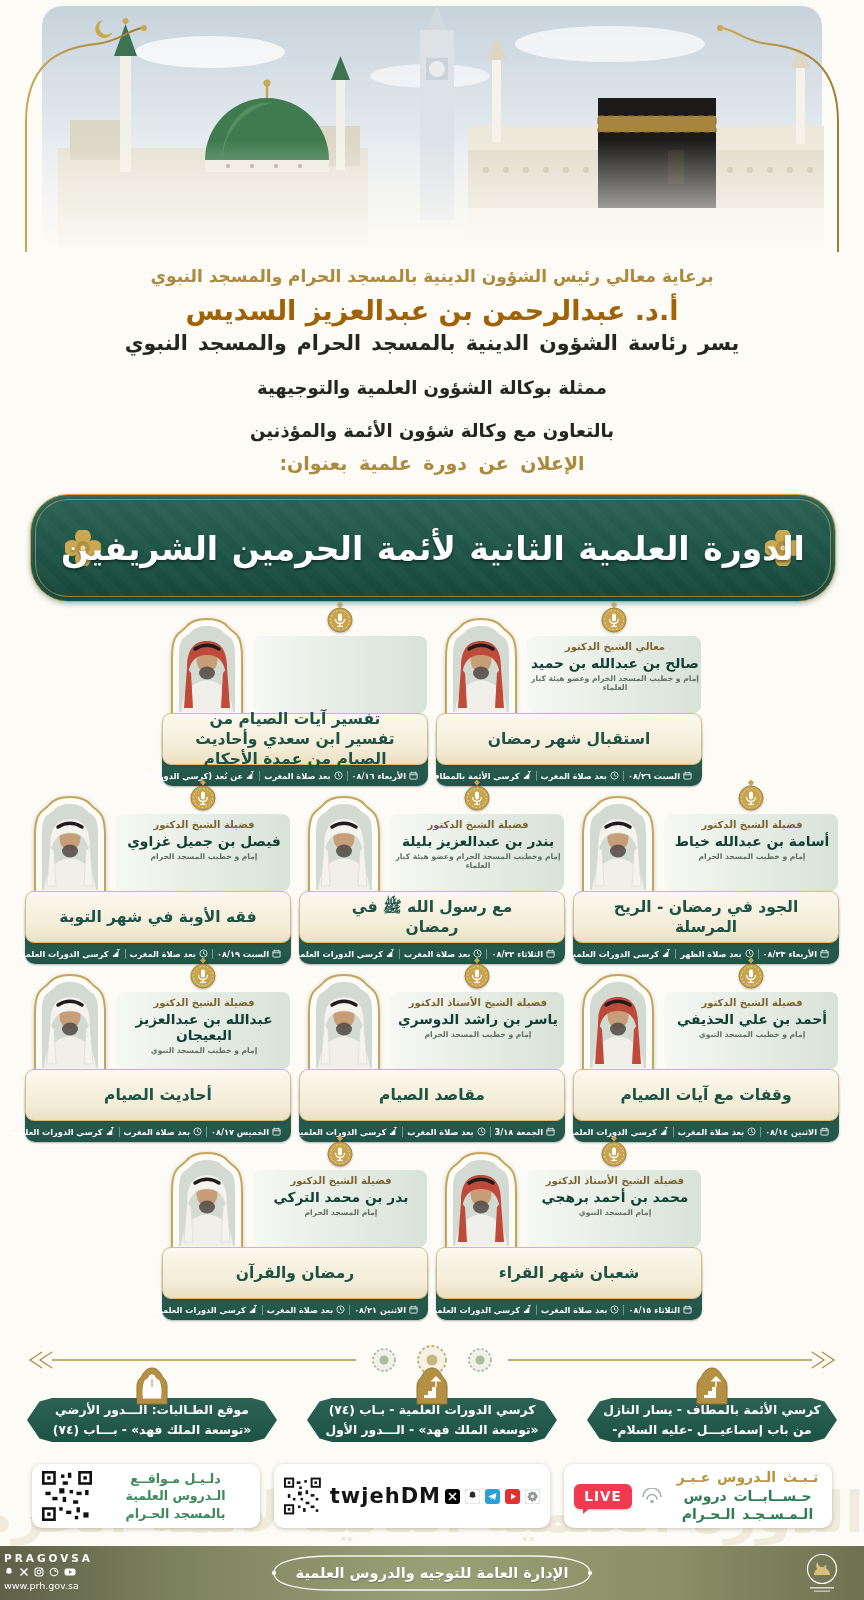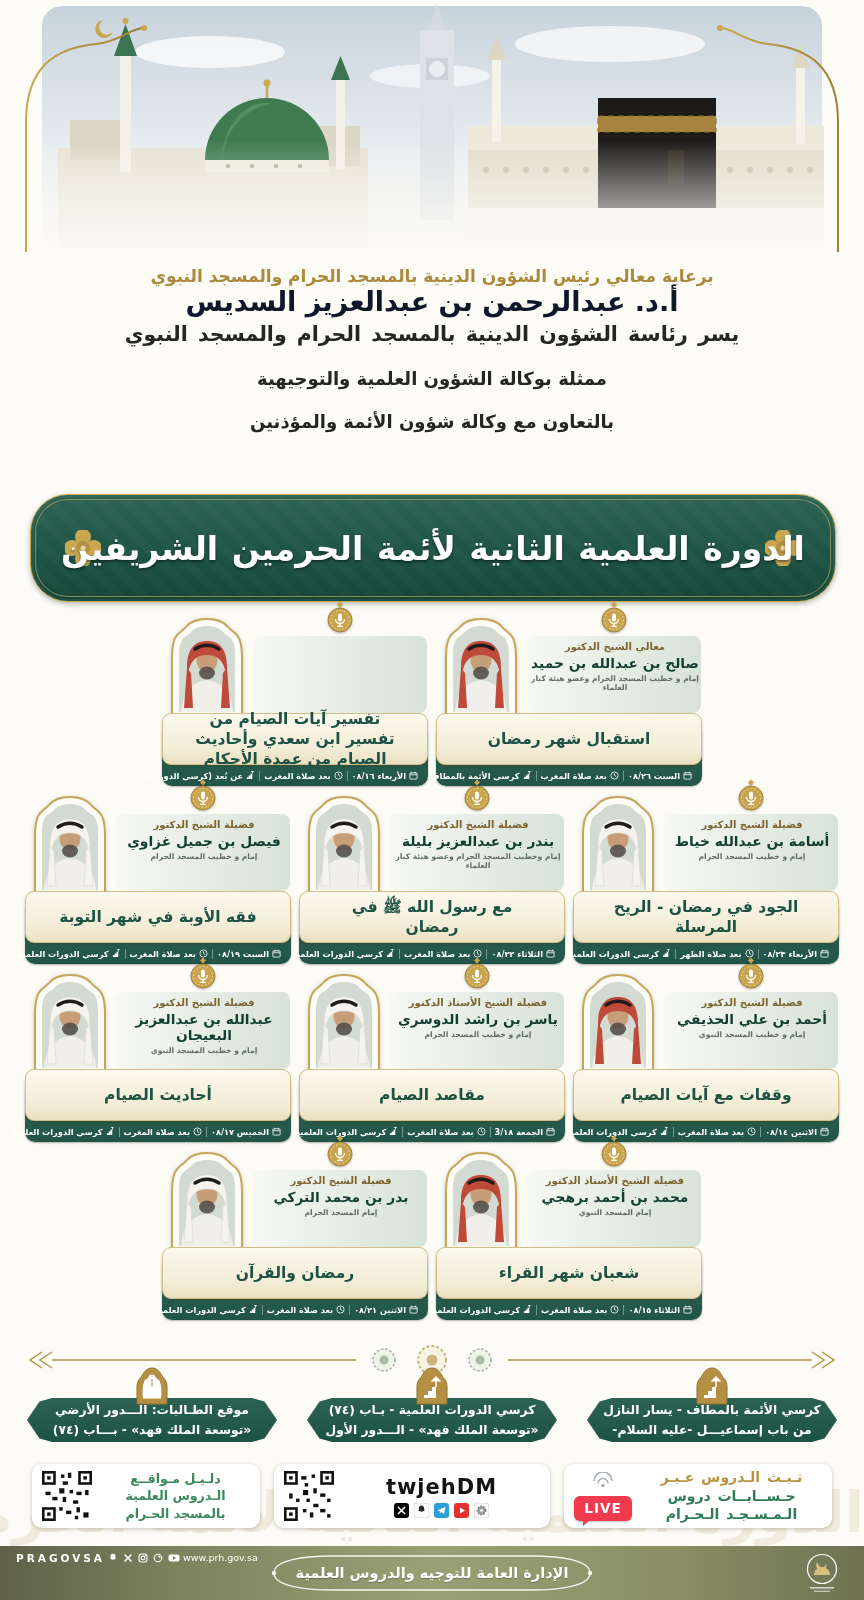--- a/index.html
+++ b/index.html
@@ -7,21 +7,21 @@
     width:864px;height:1600px;position:relative;overflow:hidden;
     background:#fcfbf6;
     font-family:"DejaVu Sans", sans-serif;
     -webkit-font-smoothing:antialiased;
   }
   
   #hero{position:absolute;top:0;left:0}
   
   #patronage{position:absolute;top:266px;left:40px;right:40px;text-align:center;direction:rtl}
   .p1{font-size:17px;font-weight:bold;color:#ab8a3e}
-  .pname{font-size:27px;font-weight:bold;color:#0f172a;margin-top:0}
+  .pname{font-size:27px;font-weight:bold;color:#a16207;margin-top:9px}
   .p3{font-size:20.5px;font-weight:bold;color:#23271f;margin-top:5px;word-spacing:3px}
   .p4,.p5{font-size:18px;font-weight:bold;color:#23271f;margin-top:22px}
   .p6{font-size:19px;font-weight:bold;color:#ab8a3e;margin-top:11px;word-spacing:5px}
   
   #banner{position:absolute;top:494px;left:30px;width:804px;height:106px;border-radius:38px;
     background:linear-gradient(180deg,#2c6354 0%,#1e5446 55%,#174639 100%);
     border:1.5px solid #c8a851;box-shadow:0 2px 5px rgba(40,60,40,.35), inset 0 0 0 2px rgba(255,255,255,.05);
     display:flex;align-items:center;justify-content:center}
   #banner:before{content:"";position:absolute;inset:4px;border:1px solid rgba(214,184,106,.55);border-radius:33px;
     background:repeating-linear-gradient(45deg, rgba(255,255,255,.025) 0 9px, transparent 9px 18px)}
@@ -67,39 +67,39 @@
     clip-path:polygon(0% 50%,5% 8%,10% 0%,90% 0%,95% 8%,100% 50%,95% 92%,90% 100%,10% 100%,5% 92%)}
   .pill-line{font-size:12.3px;font-weight:bold;line-height:1.35;padding:0 14px}
   
   #media-row{position:absolute;top:1464px;left:0;right:0;display:flex;justify-content:center;gap:14px;z-index:2}
   .mbox{background:#fff;border-radius:10px;box-shadow:0 1px 4px rgba(80,70,40,.3);height:64px;
     display:flex;align-items:center;padding:6px 10px;gap:9px;box-sizing:border-box}
   #guide-box{width:228px}
   #social-box{width:276px}
   #broadcast-box{width:268px;direction:rtl}
   .gtxt{flex:1;text-align:center;direction:rtl;font-weight:bold;font-size:12.6px;color:#3b8a59;line-height:1.4}
-  .scol{flex:1;display:flex;flex-direction:column;align-items:center;gap:4px}
+  .scol{flex:1;display:flex;align-items:center;gap:4px}
   .handle{font-size:21px;font-weight:bold;color:#141414;letter-spacing:1px}
   .sicons{display:flex;gap:5px}
   .btxt{flex:1;text-align:center;line-height:1.35}
   .b1{font-size:14px;font-weight:bold;color:#b89440;word-spacing:2px}
   .b2{font-size:14px;font-weight:bold;color:#2f7d55;word-spacing:2px}
-  .bside{display:flex;flex-direction:column;align-items:center;gap:8px}
+  .bside{display:flex;flex-direction:row;align-items:center;gap:8px}
   .live{position:relative;width:58px;height:25px;background:#ef3a50;border-radius:6px;color:#fff;
     font-weight:bold;font-size:13.5px;letter-spacing:1px;display:flex;align-items:center;justify-content:center;
     box-shadow:0 1px 2px rgba(0,0,0,.25)}
   .live:after{content:"";position:absolute;left:9px;bottom:-5px;width:0;height:0;
     border-top:6px solid #ef3a50;border-right:7px solid transparent}
   
   #watermark{position:absolute;top:1478px;left:0;width:864px;height:70px;overflow:hidden;z-index:0;
     font-size:56px;font-weight:bold;color:#e9e1cb;opacity:.6;white-space:nowrap;direction:rtl;line-height:70px}
   
   #footer-band{position:absolute;left:0;bottom:0;width:864px;height:54px;z-index:3;
     background:linear-gradient(90deg,#5e6148 0%,#7f8460 22%,#9aa075 50%,#8a8f66 78%,#6e7252 100%)}
-  #footer-left{position:absolute;left:16px;top:6px;display:flex;gap:3px;color:#fff}
+  #footer-left{position:absolute;left:4px;top:6px;display:flex;flex-direction:column;gap:3px;color:#fff}
   .brand{font-size:10.5px;font-weight:bold;letter-spacing:3px}
   .f-icons{display:flex;gap:5px;align-items:center}
   .furl{font-size:9.5px}
   #footer-center{position:absolute;left:50%;top:5px;transform:translateX(-50%);width:340px;height:44px;
     display:flex;align-items:center;justify-content:center}
   #footer-center svg{position:absolute;inset:0}
   .dept{position:relative;color:#fff;font-weight:bold;font-size:14.5px;direction:rtl;text-shadow:0 1px 1px rgba(0,0,0,.25)}
   #footer-logo{position:absolute;right:18px;top:4px}
 </style>
 </head>
@@ -192,20 +192,21 @@
   <circle cx="720" cy="28" r="3" fill="#caa851"></circle>
   <path d="M104,20 a9,9 0 1 0 9,11 a7.5,7.5 0 1 1 -9,-11 Z" fill="#caa851"></path>
 </svg>
 
 <div id="patronage">
   <div class="p1">برعاية معالي رئيس الشؤون الدينية بالمسجد الحرام والمسجد النبوي</div>
   <div class="pname">أ.د. عبدالرحمن بن عبدالعزيز السديس</div>
   <div class="p3">يسر رئاسة الشؤون الدينية بالمسجد الحرام والمسجد النبوي</div>
   <div class="p4">ممثلة بوكالة الشؤون العلمية والتوجيهية</div>
   <div class="p5">بالتعاون مع وكالة شؤون الأئمة والمؤذنين</div>
+  <div class="p6">الإعلان عن دورة علمية بعنوان:</div>
 </div>
 
 <div id="banner">
   <svg class="qf qf-l" width="36" height="36" viewBox="0 0 36 36">
     <g fill="#c9a851">
         <circle cx="18" cy="7" r="8"></circle>
         <circle cx="29" cy="18" r="8"></circle>
         <circle cx="18" cy="29" r="8"></circle>
         <circle cx="7" cy="18" r="8"></circle>
       </g>

